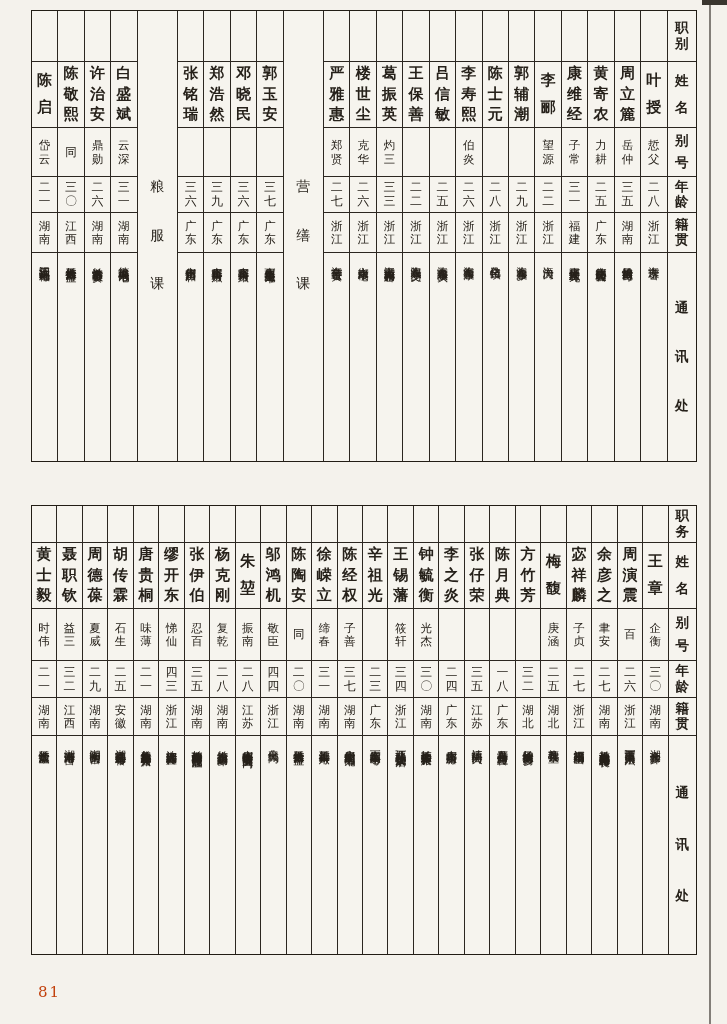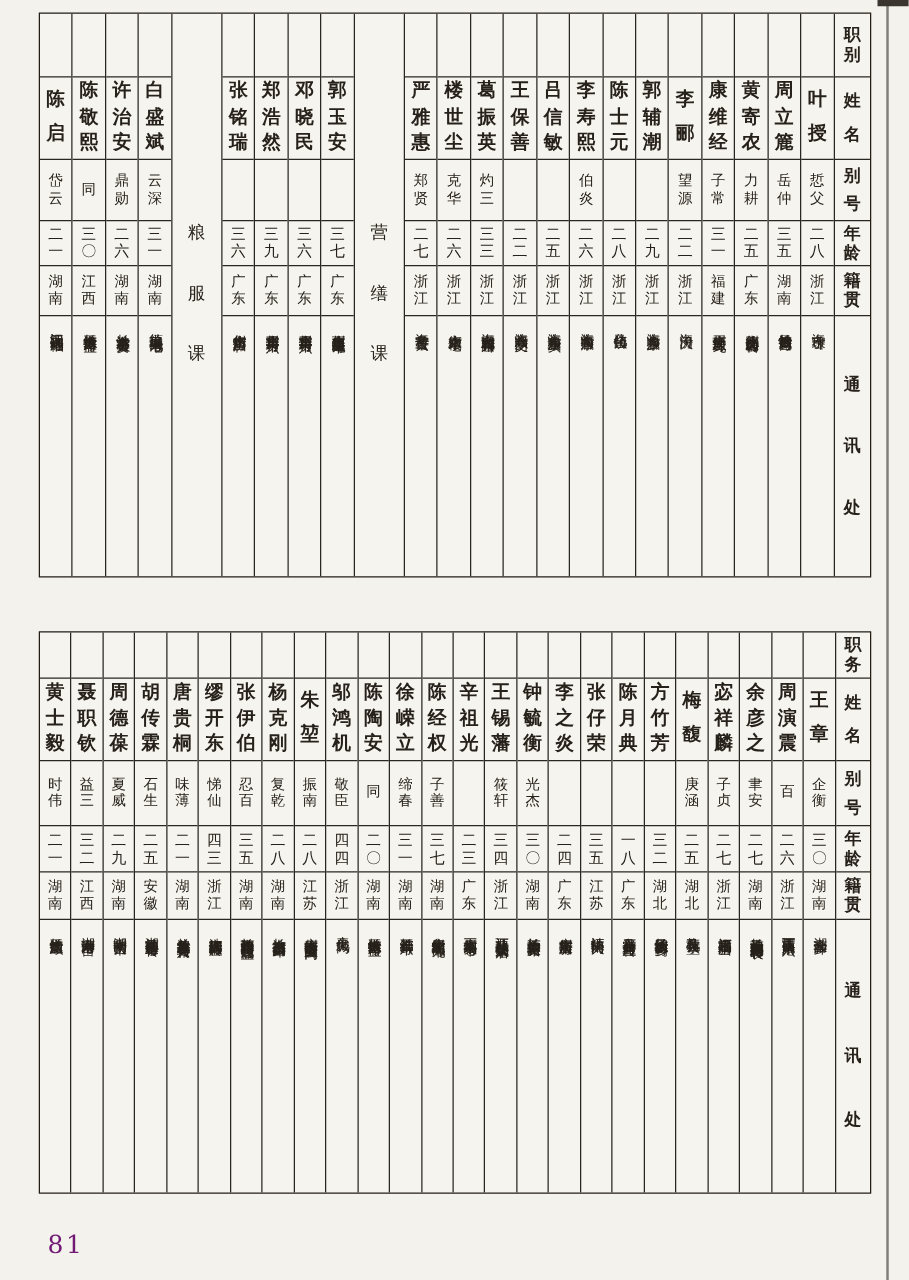--- a/index.html
+++ b/index.html
@@ -52,21 +52,21 @@
   .hdr.cell-alias .stack,.hdr.cell-name .stack{height:100%;justify-content:space-evenly;}
   .vtext{
     writing-mode:vertical-rl;text-orientation:upright;
     font-size:11px;line-height:12px;letter-spacing:.5px;
     max-height:100%;
   }
   .col-section .stack{gap:34px;}
   .col-section .ch{font-size:14px;font-weight:400;}
   .page-number{
     position:absolute;left:38px;top:983px;
-    font-size:20px;letter-spacing:2px;color:#701a75;
+    font-size:15px;letter-spacing:2px;color:#c2410c;
     font-family:"DejaVu Serif","Liberation Serif",serif;
   }
 </style>
 </head>
 <body>
 
 <div class="sheet">
 
   <div class="sheet-table" id="table-top">
   <div class="col col-header">

